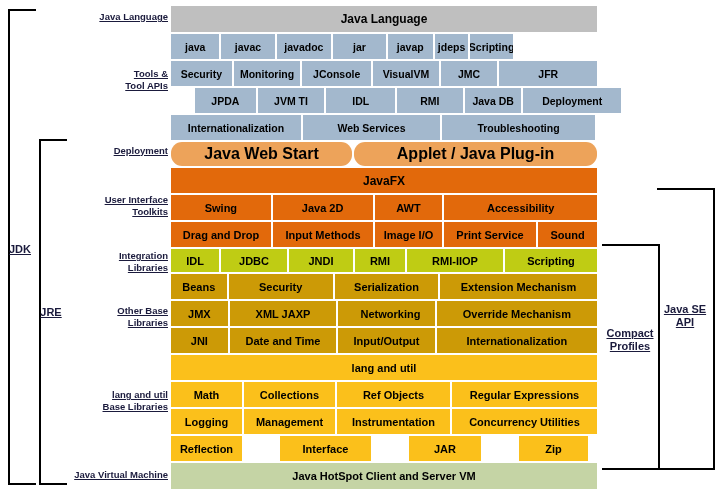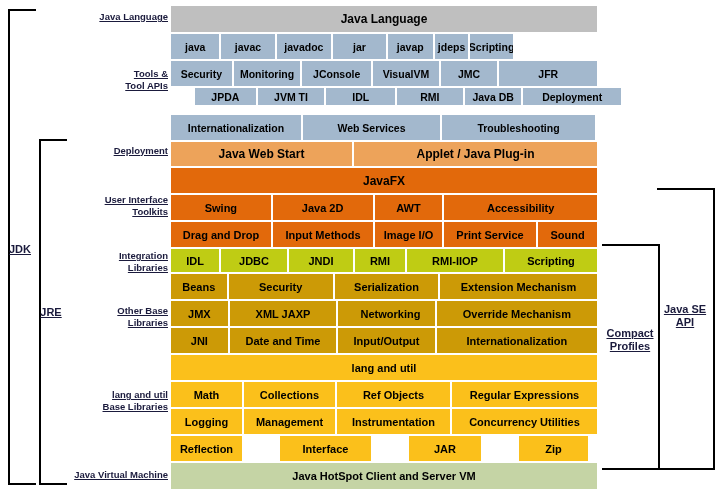--- a/index.html
+++ b/index.html
@@ -33,21 +33,21 @@
   .cell{
     display:flex;align-items:center;justify-content:center;
     font-size:10.5px;font-weight:bold;color:#000;
     box-sizing:border-box;text-align:center;
     margin-right:2px;overflow:hidden;white-space:nowrap;
   }
   .cell:last-child{margin-right:0;}
 
   .c-lang{background:#bfbfbf;font-size:12px;}
   .c-tool{background:#a3b8cd;}
-  .c-dep{background:#eda35a;font-size:12px;}
+  .c-dep{background:#eda35a;font-size:16px;border-radius:11px;}
   .c-fx{background:#e2690b;font-size:12px;}
   .c-ui{background:#e2690b;font-size:11px;}
   .c-int{background:#bfcc14;font-size:11px;}
   .c-other{background:#cc9a06;font-size:11px;}
   .c-langutil{background:#fbc01b;font-size:11px;}
   .c-jvm{background:#c5d4a5;font-size:11px;}
 </style>
 </head>
 <body>
 
@@ -97,21 +97,21 @@
 
   <div class="row" style="left:171px;top:61px;width:426px;height:25px;">
     <div class="cell c-tool" style="width:61px;">Security</div>
     <div class="cell c-tool" style="width:67px;">Monitoring</div>
     <div class="cell c-tool" style="width:69px;">JConsole</div>
     <div class="cell c-tool" style="width:66px;">VisualVM</div>
     <div class="cell c-tool" style="width:57px;">JMC</div>
     <div class="cell c-tool" style="width:98px;">JFR</div>
   </div>
 
-  <div class="row" style="left:171px;top:88px;width:426px;height:17px;padding-left:24px;">
+  <div class="row" style="left:171px;top:88px;width:426px;height:25px;padding-left:24px;">
     <div class="cell c-tool" style="width:61px;">JPDA</div>
     <div class="cell c-tool" style="width:67px;">JVM TI</div>
     <div class="cell c-tool" style="width:69px;">IDL</div>
     <div class="cell c-tool" style="width:66px;">RMI</div>
     <div class="cell c-tool" style="width:57px;">Java DB</div>
     <div class="cell c-tool" style="width:98px;">Deployment</div>
   </div>
 
   <div class="row" style="left:171px;top:115px;width:426px;height:25px;">
     <div class="cell c-tool" style="width:130px;">Internationalization</div>

